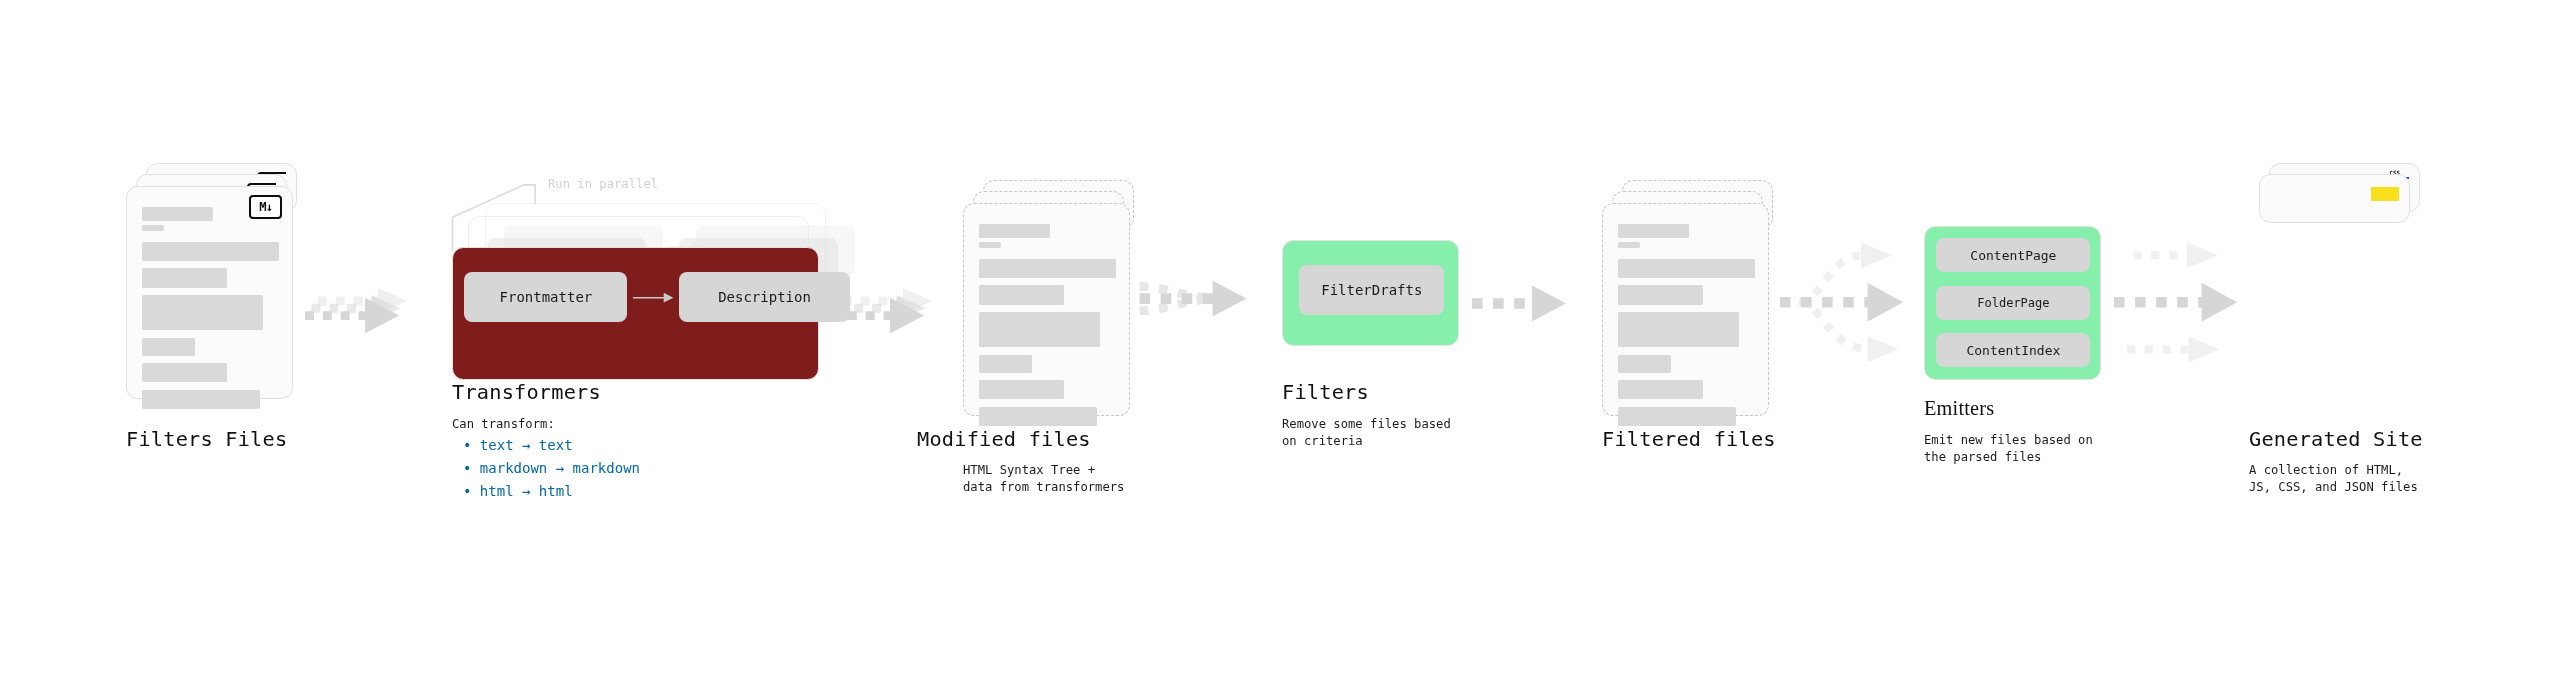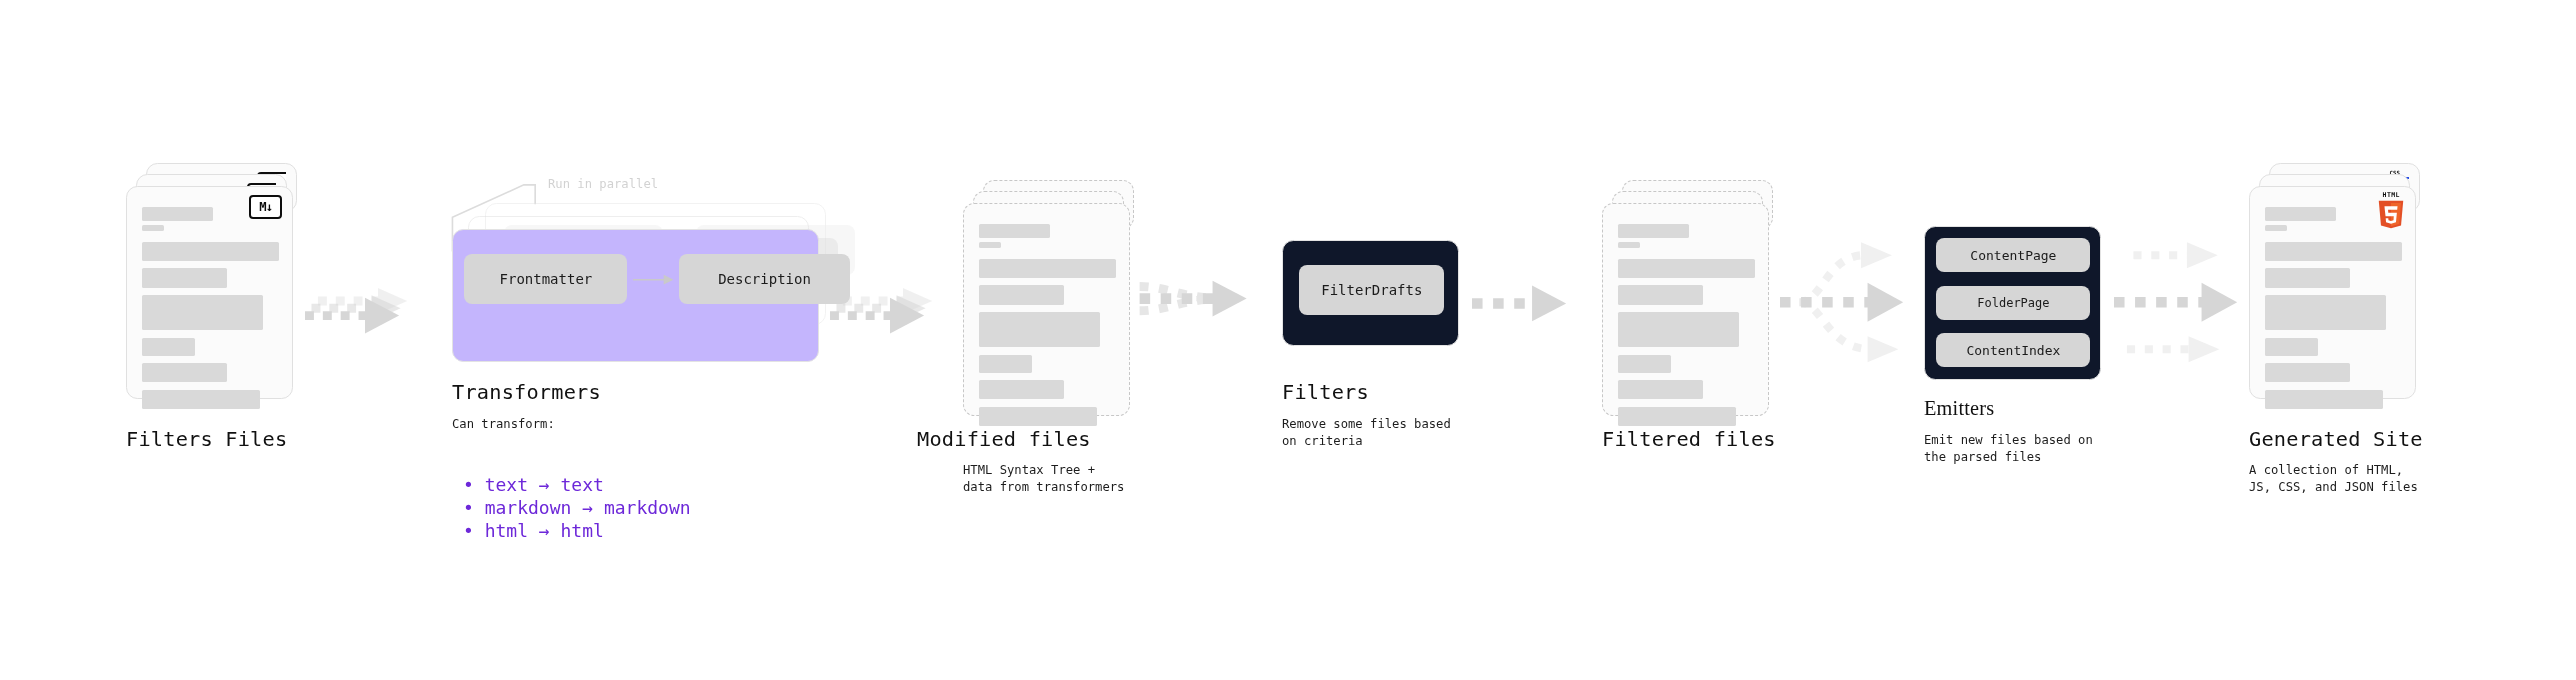--- a/index.html
+++ b/index.html
@@ -74,21 +74,21 @@
     width:28px;text-align:center;
   }
   .css-badge .csslabel{
     font-size:5.7px;font-weight:bold;color:#0d0d0d;line-height:1;
   }
   .css-badge .cssrule{height:1.6px;background:#264de4;margin-top:0.8px;}
 
   
   .groupbox{
     position:absolute;
-    background:#0f172a;
+    background:#86efac;
     border:1.6px solid #e3e3e3;
     border-radius:11.4px;
     box-sizing:border-box;
   }
   .pill{
     background:#d6d6d6;
     border-radius:8.1px;
     display:flex;align-items:center;justify-content:center;
     font-size:14px;color:#1b1b1b;
     box-sizing:border-box;
@@ -99,21 +99,21 @@
   .tstack{position:absolute;left:0;top:0;width:374px;height:163px;}
   .tcard{
     position:absolute;
     border:1.6px solid #e3e3e3;
     border-radius:11.4px;
     background:transparent;
     box-sizing:border-box;
   }
   .tcard.l3{left:32.5px;top:0px;  width:341px;height:122px;opacity:.45;}
   .tcard.l2{left:16.3px;top:13px; width:341px;height:130px;opacity:.6;}
-  .tcard.l1{left:0px; top:26px; width:367px;height:133px;background:#c4b5fd;}
+  .tcard.l1{left:0px; top:44px; width:367px;height:133px;background:#7f1d1d;}
 
   .tpill{
     position:absolute;
     background:#d6d6d6;border-radius:8.1px;
     display:flex;align-items:center;justify-content:center;
     font-size:14px;color:#1b1b1b;white-space:nowrap;
   }
 
   
   .title{
@@ -125,23 +125,22 @@
   }
   .subtitle{
     position:absolute;
     font-size:12.2px;
     line-height:17px;
     color:#1d1d1d;
     white-space:pre;
   }
   .bullets{
     position:absolute;
-    font-size:18px;line-height:17px;color:#6d28d9;
+    font-size:14px;line-height:17px;color:#0369a1;
     white-space:pre;
-    margin-top:39px;
   }
   .runparallel{
     position:absolute;
     font-size:12.2px;color:#d2d2d2;white-space:nowrap;
   }
 
   svg{display:block;overflow:visible;}
 </style>
 </head>
 <body>
@@ -365,40 +364,20 @@
         <div class="badge css-badge" style="right:9.8px;top:6.5px;">
           <div class="csslabel">CSS</div>
           <div class="cssrule"></div>
         </div>
       </div>
 
       <div class="card back1">
         <div class="badge js-badge" style="right:9.8px;top:11.4px;"></div>
       </div>
 
-      <div class="card front">
-        <div class="badge html5">
-          <div class="h5label">HTML</div>
-          <svg width="28" height="31" viewBox="0 0 34 38">
-            <path d="M2,2 L32,2 L29.3,32.5 L17,36 L4.7,32.5 Z" fill="#e34f26"></path>
-            <path d="M17,5 L17,33.4 L27,30.5 L29.2,5 Z" fill="#ef652a"></path>
-            <path d="M9,9 L25,9 L24.6,13.2 L13.4,13.2 L13.7,17 L24.2,17 L23.1,28.5 L17,30.3 L10.9,28.5 L10.5,23.6 L13.7,23.6 L13.9,26.2 L17,27 L20.1,26.2 L20.4,21.1 L10.3,21.1 L9.4,13.2 Z" fill="#ffffff"></path>
-          </svg>
-        </div>
-        <div class="lines">
-          <div class="bar h1"></div>
-          <div class="bar h2"></div>
-          <div class="bar b1"></div>
-          <div class="bar b2"></div>
-          <div class="bar b3"></div>
-          <div class="bar b4"></div>
-          <div class="bar b5"></div>
-          <div class="bar b6"></div>
-        </div>
-      </div>
     </div>
   </div>
   <div class="title" style="left:2249px;top:427px;">Generated Site</div>
   <div class="subtitle" style="left:2249px;top:462px;">A collection of HTML,
 JS, CSS, and JSON files</div>
 
 </div>
 
 
 </body></html>

